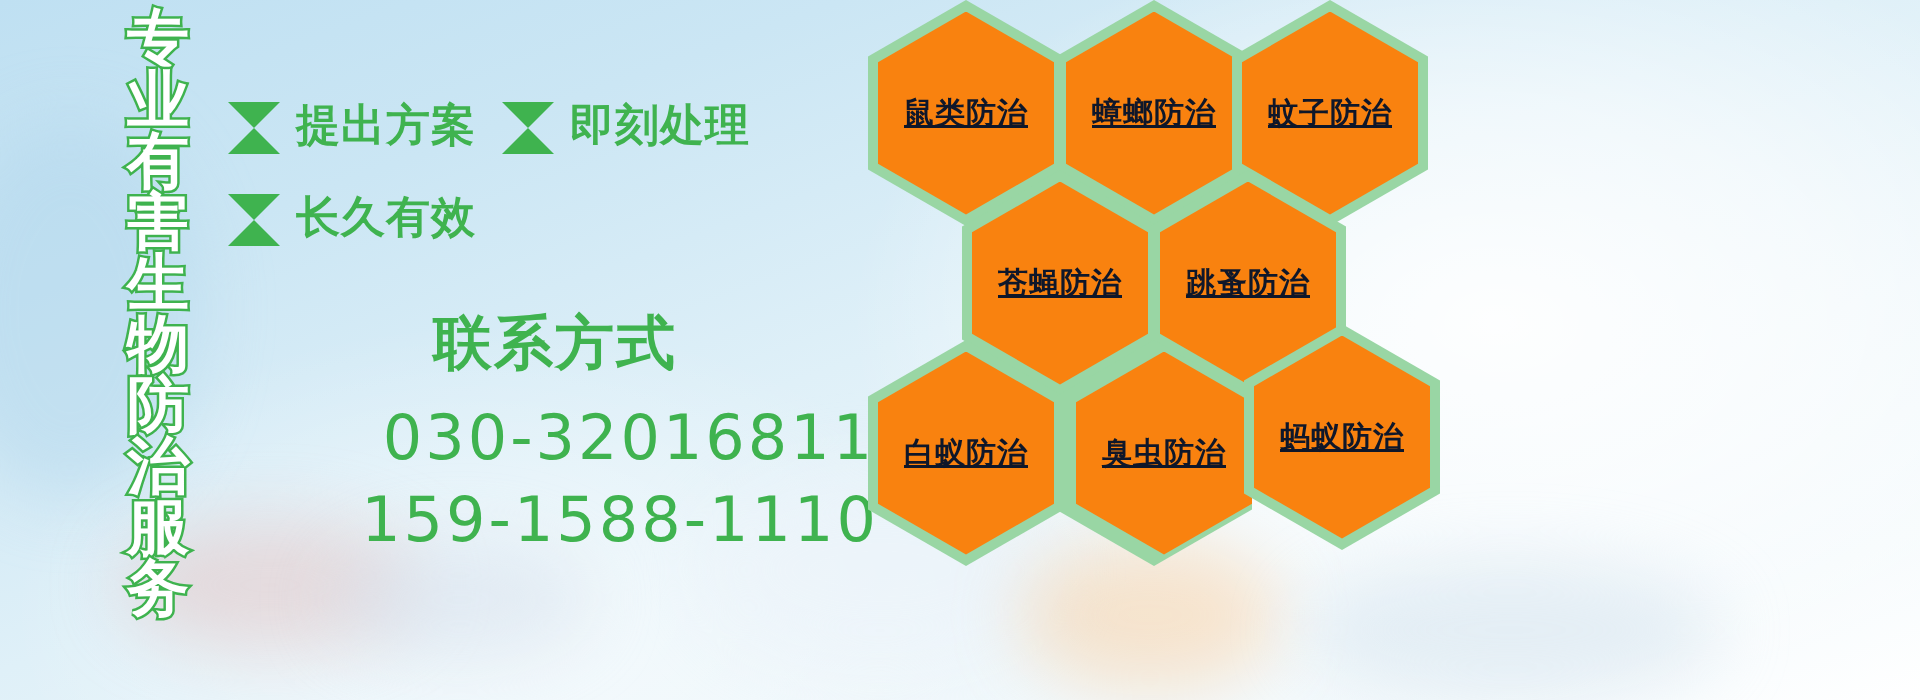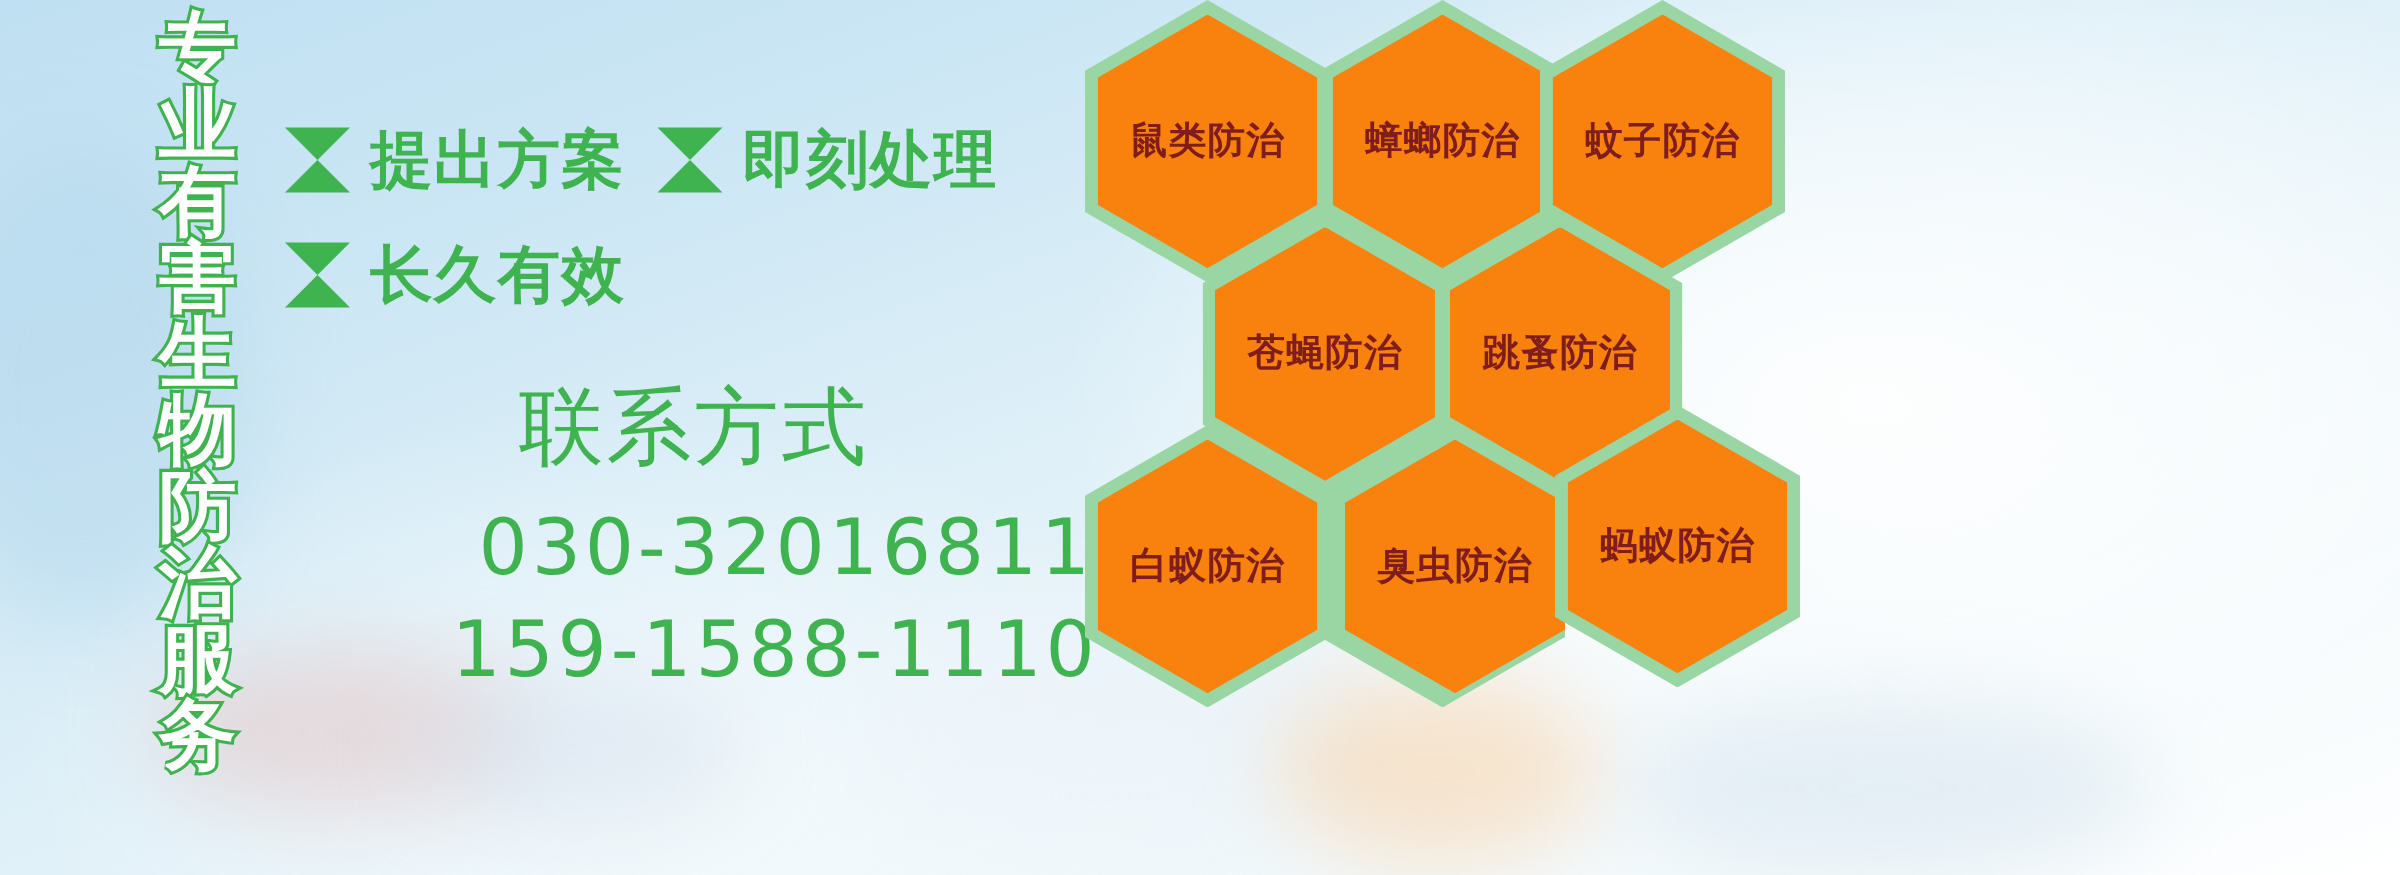--- a/index.html
+++ b/index.html
@@ -86,40 +86,41 @@
   .diamond-icon::after {
     content: "";
     position: absolute;
     left: -26px;
     top: -26px;
     width: 0; height: 0;
     border: 26px solid transparent;
     border-bottom-color: #3fb34f;
   }
   .feature-label {
-    font-size: 50px;
+    font-size: 44px;
     line-height: 64px;
     font-weight: 700;
     color: #3fb34f;
     letter-spacing: 1px;
     white-space: nowrap;
+    font-family: Liberation Mono, monospace;
   }
 
   
   #contact {
     position: absolute;
     left: 300px;
     top: 312px;
     width: 640px;
     text-align: center;
   }
   #contact-heading {
-    font-size: 68px;
+    font-size: 59px;
     line-height: 62px;
-    font-weight: 400;
+    font-weight: 700;
     color: #3fb34f;
     letter-spacing: 2px;
     margin-left: -130px;
   }
   .phone-number {
     font-size: 62px;
     line-height: 80px;
     font-weight: 500;
     color: #3fb34f;
     letter-spacing: 3px;
@@ -154,24 +155,25 @@
     clip-path: polygon(50% 0%, 100% 25%, 100% 75%, 50% 100%, 0% 75%, 0% 25%);
     background: #f9820f;
     display: flex;
     align-items: center;
     justify-content: center;
   }
   .hex-label {
     font-size: 30px;
     line-height: 34px;
     font-weight: 700;
-    color: #7f1d1d;
+    color: #0f172a;
     letter-spacing: 1px;
     white-space: nowrap;
     text-align: center;
+    text-decoration: underline;
   }
   
   .hex-r1c1 { left: 10px;  top: 8px;   }
   .hex-r1c2 { left: 198px; top: 8px;   }
   .hex-r1c3 { left: 374px; top: 8px;   }
   .hex-r2c1 { left: 104px; top: 178px; }
   .hex-r2c2 { left: 292px; top: 178px; }
   .hex-r3c1 { left: 10px;  top: 348px; align-items: center; }
   .hex-r3c2 { left: 198px; top: 348px; justify-content: flex-end; }
   .hex-r3c3 { left: 386px; top: 332px; }

